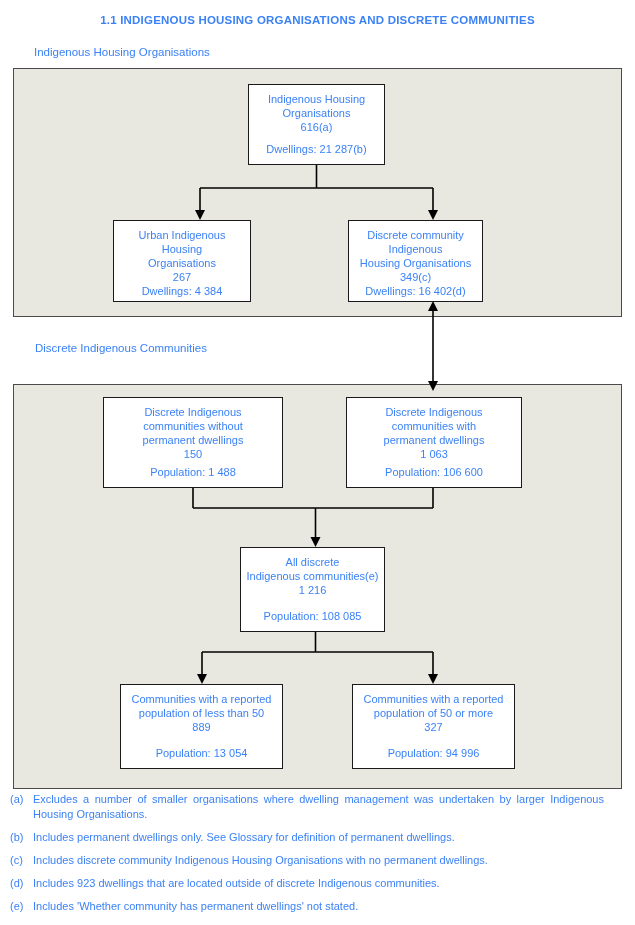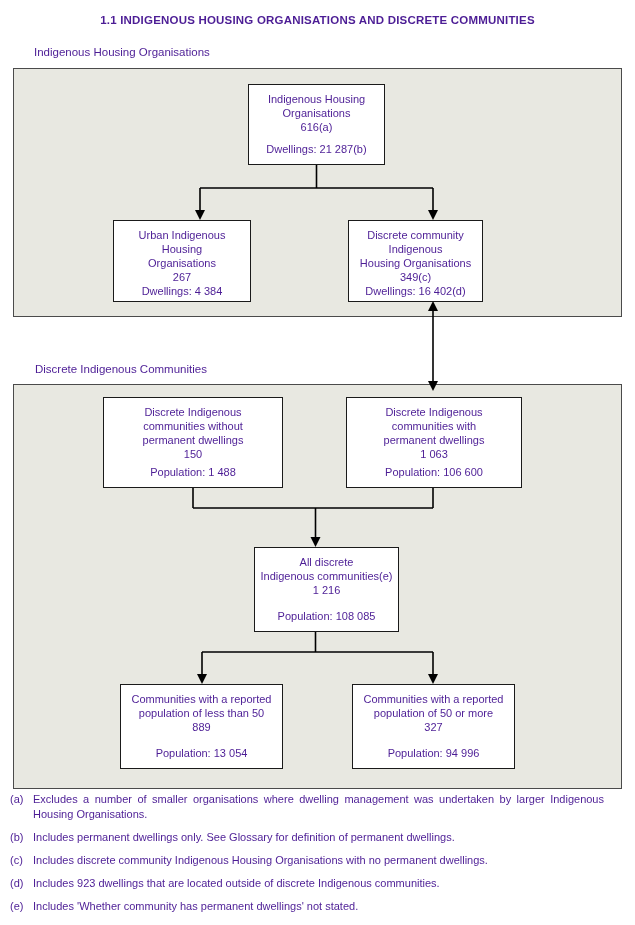--- a/index.html
+++ b/index.html
@@ -2,21 +2,21 @@
 <html><head>
 <meta charset="utf-8">
 <style>
   html, body { margin: 0; padding: 0; background: #ffffff; }
   .page {
     position: relative;
     width: 635px;
     height: 925px;
     background: #ffffff;
     font-family: "Liberation Sans", sans-serif;
-    color: #4c1d95;
+    color: #3b82f6;
     overflow: hidden;
   }
   .title {
     position: absolute;
     top: 14px; left: 0;
     width: 635px;
     text-align: center;
     font-size: 11.5px;
     font-weight: bold;
     letter-spacing: 0.2px;
@@ -70,21 +70,21 @@
 <body>
 
 <div class="page">
 
   <div class="title">1.1 INDIGENOUS HOUSING ORGANISATIONS AND DISCRETE COMMUNITIES</div>
 
   <div class="section-label" style="left:34px; top:46px;">Indigenous Housing Organisations</div>
 
   <div class="panel" style="left:13px; top:68px; width:609px; height:249px;"></div>
 
-  <div class="section-label" style="left:35px; top:363px;">Discrete Indigenous Communities</div>
+  <div class="section-label" style="left:35px; top:342px;">Discrete Indigenous Communities</div>
 
   <div class="panel" style="left:13px; top:384px; width:609px; height:405px;"></div>
 
   <svg class="connectors" width="635" height="925" viewBox="0 0 635 925">
     <g stroke="#000000" stroke-width="1.6" fill="none">
       <path d="M316.5,165 V188"></path>
       <path d="M200,188 H433"></path>
       <path d="M200,188 V212"></path>
       <path d="M433,188 V212"></path>
       <path d="M433,308 V384"></path>
@@ -138,21 +138,21 @@
   </div>
 
   <div class="fbox" style="left:346px; top:397px; width:176px; height:91px;">
     <div class="name">Discrete Indigenous
 communities with
 permanent dwellings</div>
     <div class="count">1 063</div>
     <div class="stat">Population: 106 600</div>
   </div>
 
-  <div class="fbox" style="left:254px; top:547px; width:145px; height:85px;">
+  <div class="fbox" style="left:240px; top:547px; width:145px; height:85px;">
     <div class="name">All discrete
 Indigenous communities(e)</div>
     <div class="count">1 216</div>
     <div class="stat">Population: 108 085</div>
   </div>
 
   <div class="fbox" style="left:120px; top:684px; width:163px; height:85px;">
     <div class="name">Communities with a reported
 population of less than 50</div>
     <div class="count">889</div>

